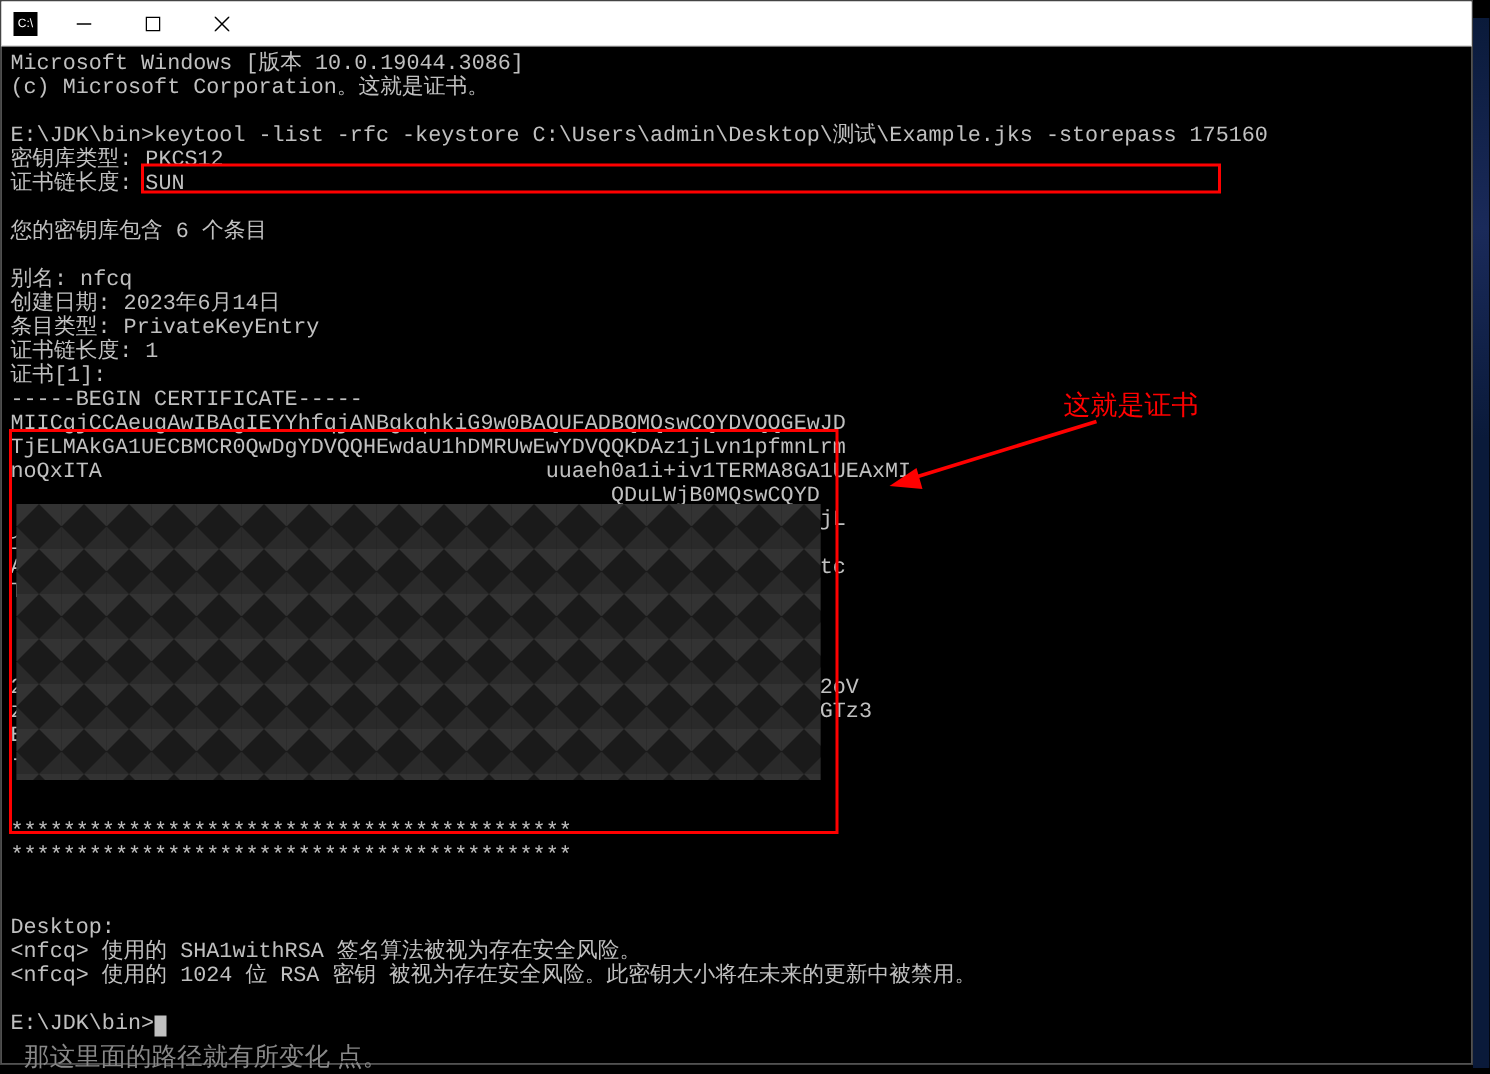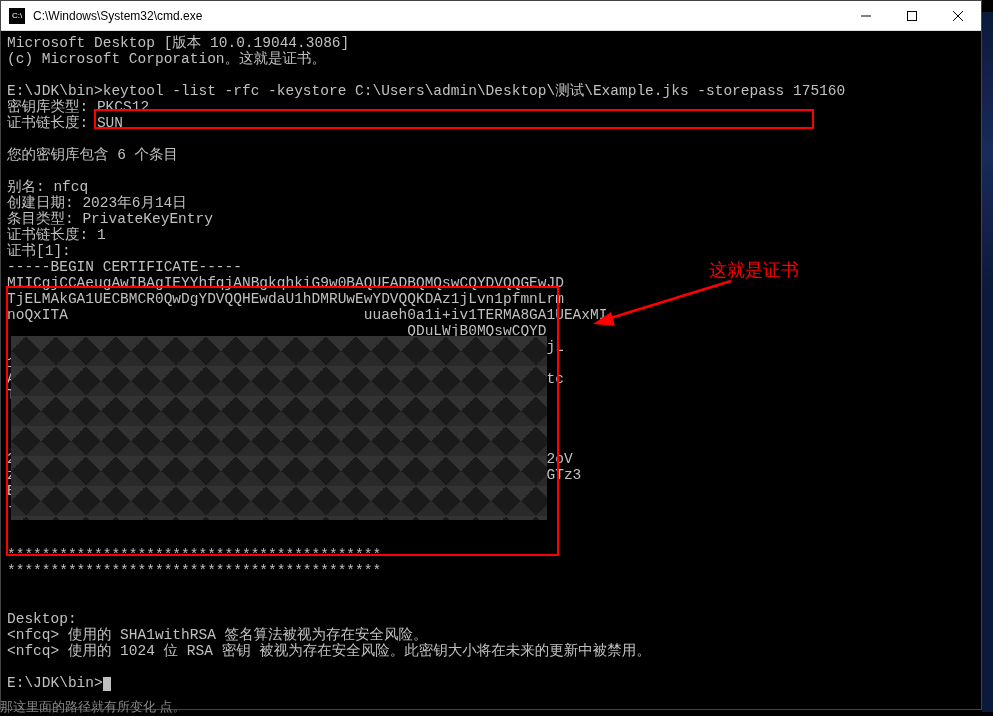--- a/index.html
+++ b/index.html
@@ -135,53 +135,52 @@
       position: absolute;
       right: 0;
       top: 12px;
       width: 11px;
       height: 700px;
       background: linear-gradient(to bottom, #0a1a3a, #1a2a5a 20%, #0a1a3a 40%, #0a1a3a);
     }
     .bottom-text {
       position: absolute;
       bottom: 0;
-      left: 0;
+      left: 16px;
       color: #888;
       font-family: "Microsoft YaHei", sans-serif;
-      font-size: 13px;
+      font-size: 17px;
     }
   </style>
 </head>
 <body>
 
 <div class="window">
   <div class="titlebar">
     <span class="title-icon">C:\</span>
-    <span class="title-text">C:\Windows\System32\cmd.exe</span>
     <div class="window-controls">
       <div class="win-btn">
         <svg width="10" height="10" viewBox="0 0 10 10">
             <line x1="0" y1="5" x2="10" y2="5" stroke="currentColor" stroke-width="1"></line>
           </svg>
       </div>
       <div class="win-btn">
         <svg width="10" height="10" viewBox="0 0 10 10">
             <rect x="0.5" y="0.5" width="9" height="9" fill="none" stroke="currentColor" stroke-width="1"></rect>
           </svg>
       </div>
       <div class="win-btn close">
         <svg width="10" height="10" viewBox="0 0 10 10">
             <line x1="0" y1="0" x2="10" y2="10" stroke="currentColor" stroke-width="1"></line>
             <line x1="10" y1="0" x2="0" y2="10" stroke="currentColor" stroke-width="1"></line>
           </svg>
       </div>
     </div>
   </div>
-  <div class="terminal"><span>Microsoft Desktop [版本 10.0.19044.3086]</span>
+  <div class="terminal"><span>Microsoft Windows [版本 10.0.19044.3086]</span>
 <span>(c) Microsoft Corporation。这就是证书。</span>
 <span></span>
 <span>E:\JDK\bin&gt;</span><span>keytool -list -rfc -keystore C:\Users\admin\Desktop\测试\Example.jks -storepass 175160</span>
 <span>密钥库类型: PKCS12</span>
 <span>证书链长度: SUN</span>
 <span></span>
 <span>您的密钥库包含 6 个条目</span>
 <span></span>
 <span>别名: nfcq</span>
 <span>创建日期: 2023年6月14日</span>

